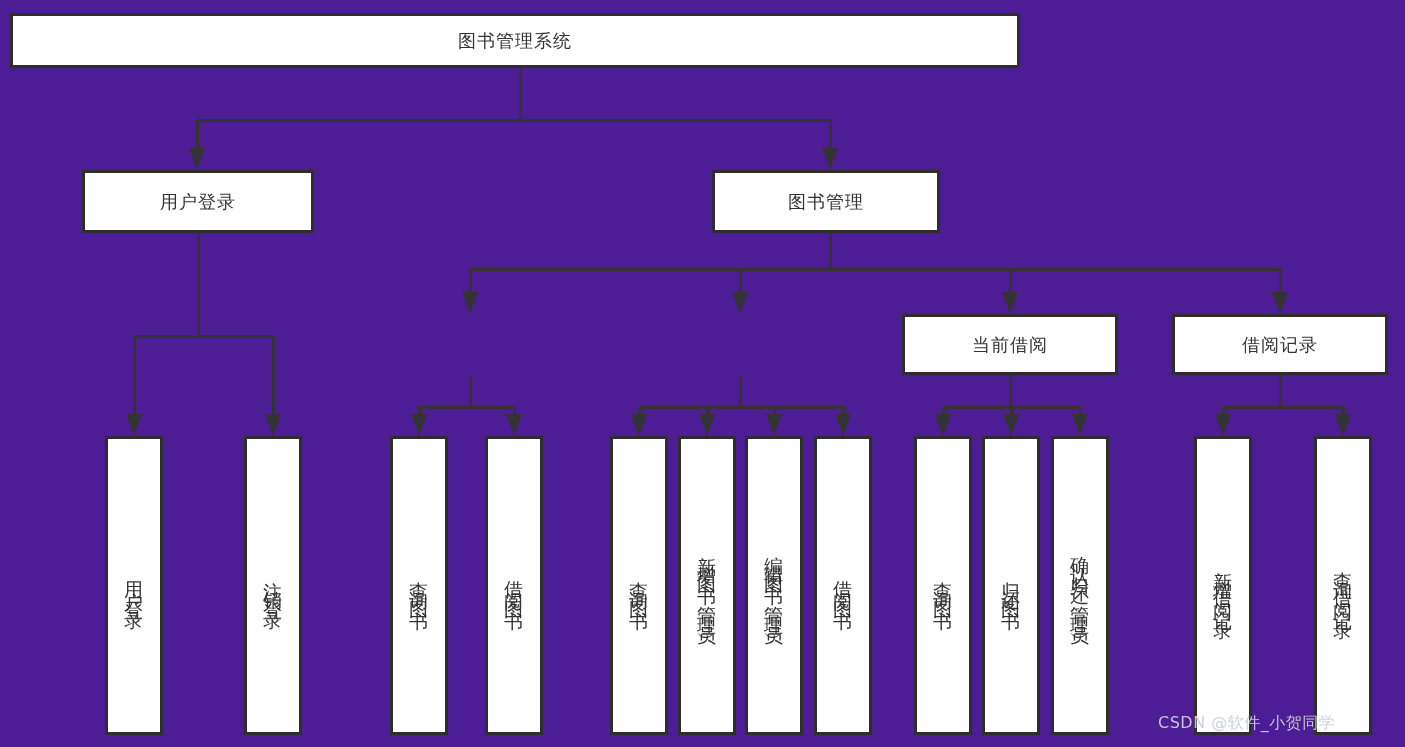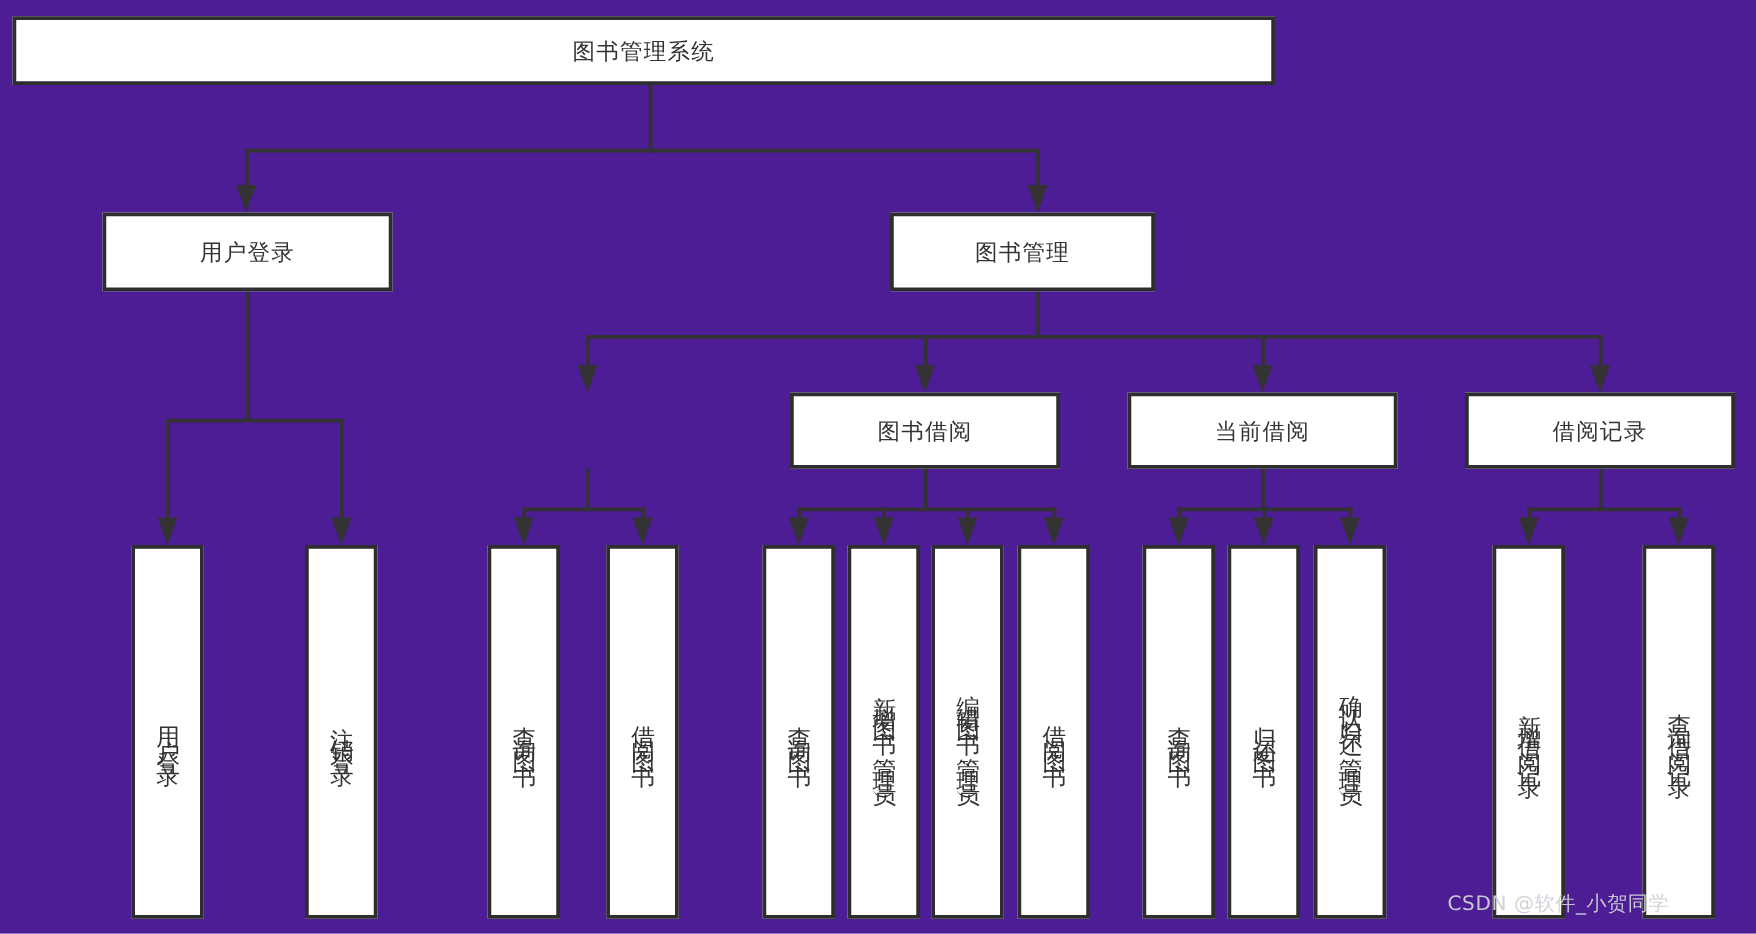--- a/index.html
+++ b/index.html
@@ -40,21 +40,21 @@
   <div class="vl" style="left:519px;top:68px;height:54px"></div>
   <div class="hl" style="left:196px;top:119px;width:636px"></div>
   <div class="vl" style="left:196px;top:119px;height:31px"></div>
   <div class="arrow" style="left:189px;top:148px"></div>
   <div class="vl" style="left:829px;top:119px;height:31px"></div>
   <div class="arrow" style="left:822px;top:148px"></div>
 
   <div class="box" style="left:82px;top:170px;width:232px;height:63px">
     <span class="lbl">用户登录</span>
   </div>
-  <div class="box" style="left:712px;top:170px;width:212px;height:63px">
+  <div class="box" style="left:712px;top:170px;width:228px;height:63px">
     <span class="lbl">图书管理</span>
   </div>
 
   <div class="vl" style="left:197px;top:233px;height:104px"></div>
   <div class="hl" style="left:133px;top:335px;width:142px"></div>
   <div class="vl" style="left:133px;top:335px;height:81px"></div>
   <div class="arrow" style="left:126px;top:414px"></div>
   <div class="vl" style="left:272px;top:335px;height:81px"></div>
   <div class="arrow" style="left:265px;top:414px"></div>
 
@@ -62,23 +62,20 @@
   <div class="hl" style="left:469px;top:268px;width:813px"></div>
   <div class="vl" style="left:469px;top:268px;height:26px"></div>
   <div class="arrow" style="left:462px;top:292px"></div>
   <div class="vl" style="left:739px;top:268px;height:26px"></div>
   <div class="arrow" style="left:732px;top:292px"></div>
   <div class="vl" style="left:1009px;top:268px;height:26px"></div>
   <div class="arrow" style="left:1002px;top:292px"></div>
   <div class="vl" style="left:1279px;top:268px;height:26px"></div>
   <div class="arrow" style="left:1272px;top:292px"></div>
 
-  <div class="box" style="left:632px;top:314px;width:216px;height:61px">
-    <span class="lbl">图书借阅</span>
-  </div>
   <div class="box" style="left:1172px;top:314px;width:216px;height:61px">
     <span class="lbl">借阅记录</span>
   </div>
   <div class="box" style="left:902px;top:314px;width:216px;height:61px">
     <span class="lbl">当前借阅</span>
   </div>
 
   <div class="vl" style="left:469px;top:375px;height:34px"></div>
   <div class="hl" style="left:418px;top:406px;width:98px"></div>
   <div class="vl" style="left:418px;top:406px;height:10px"></div>

